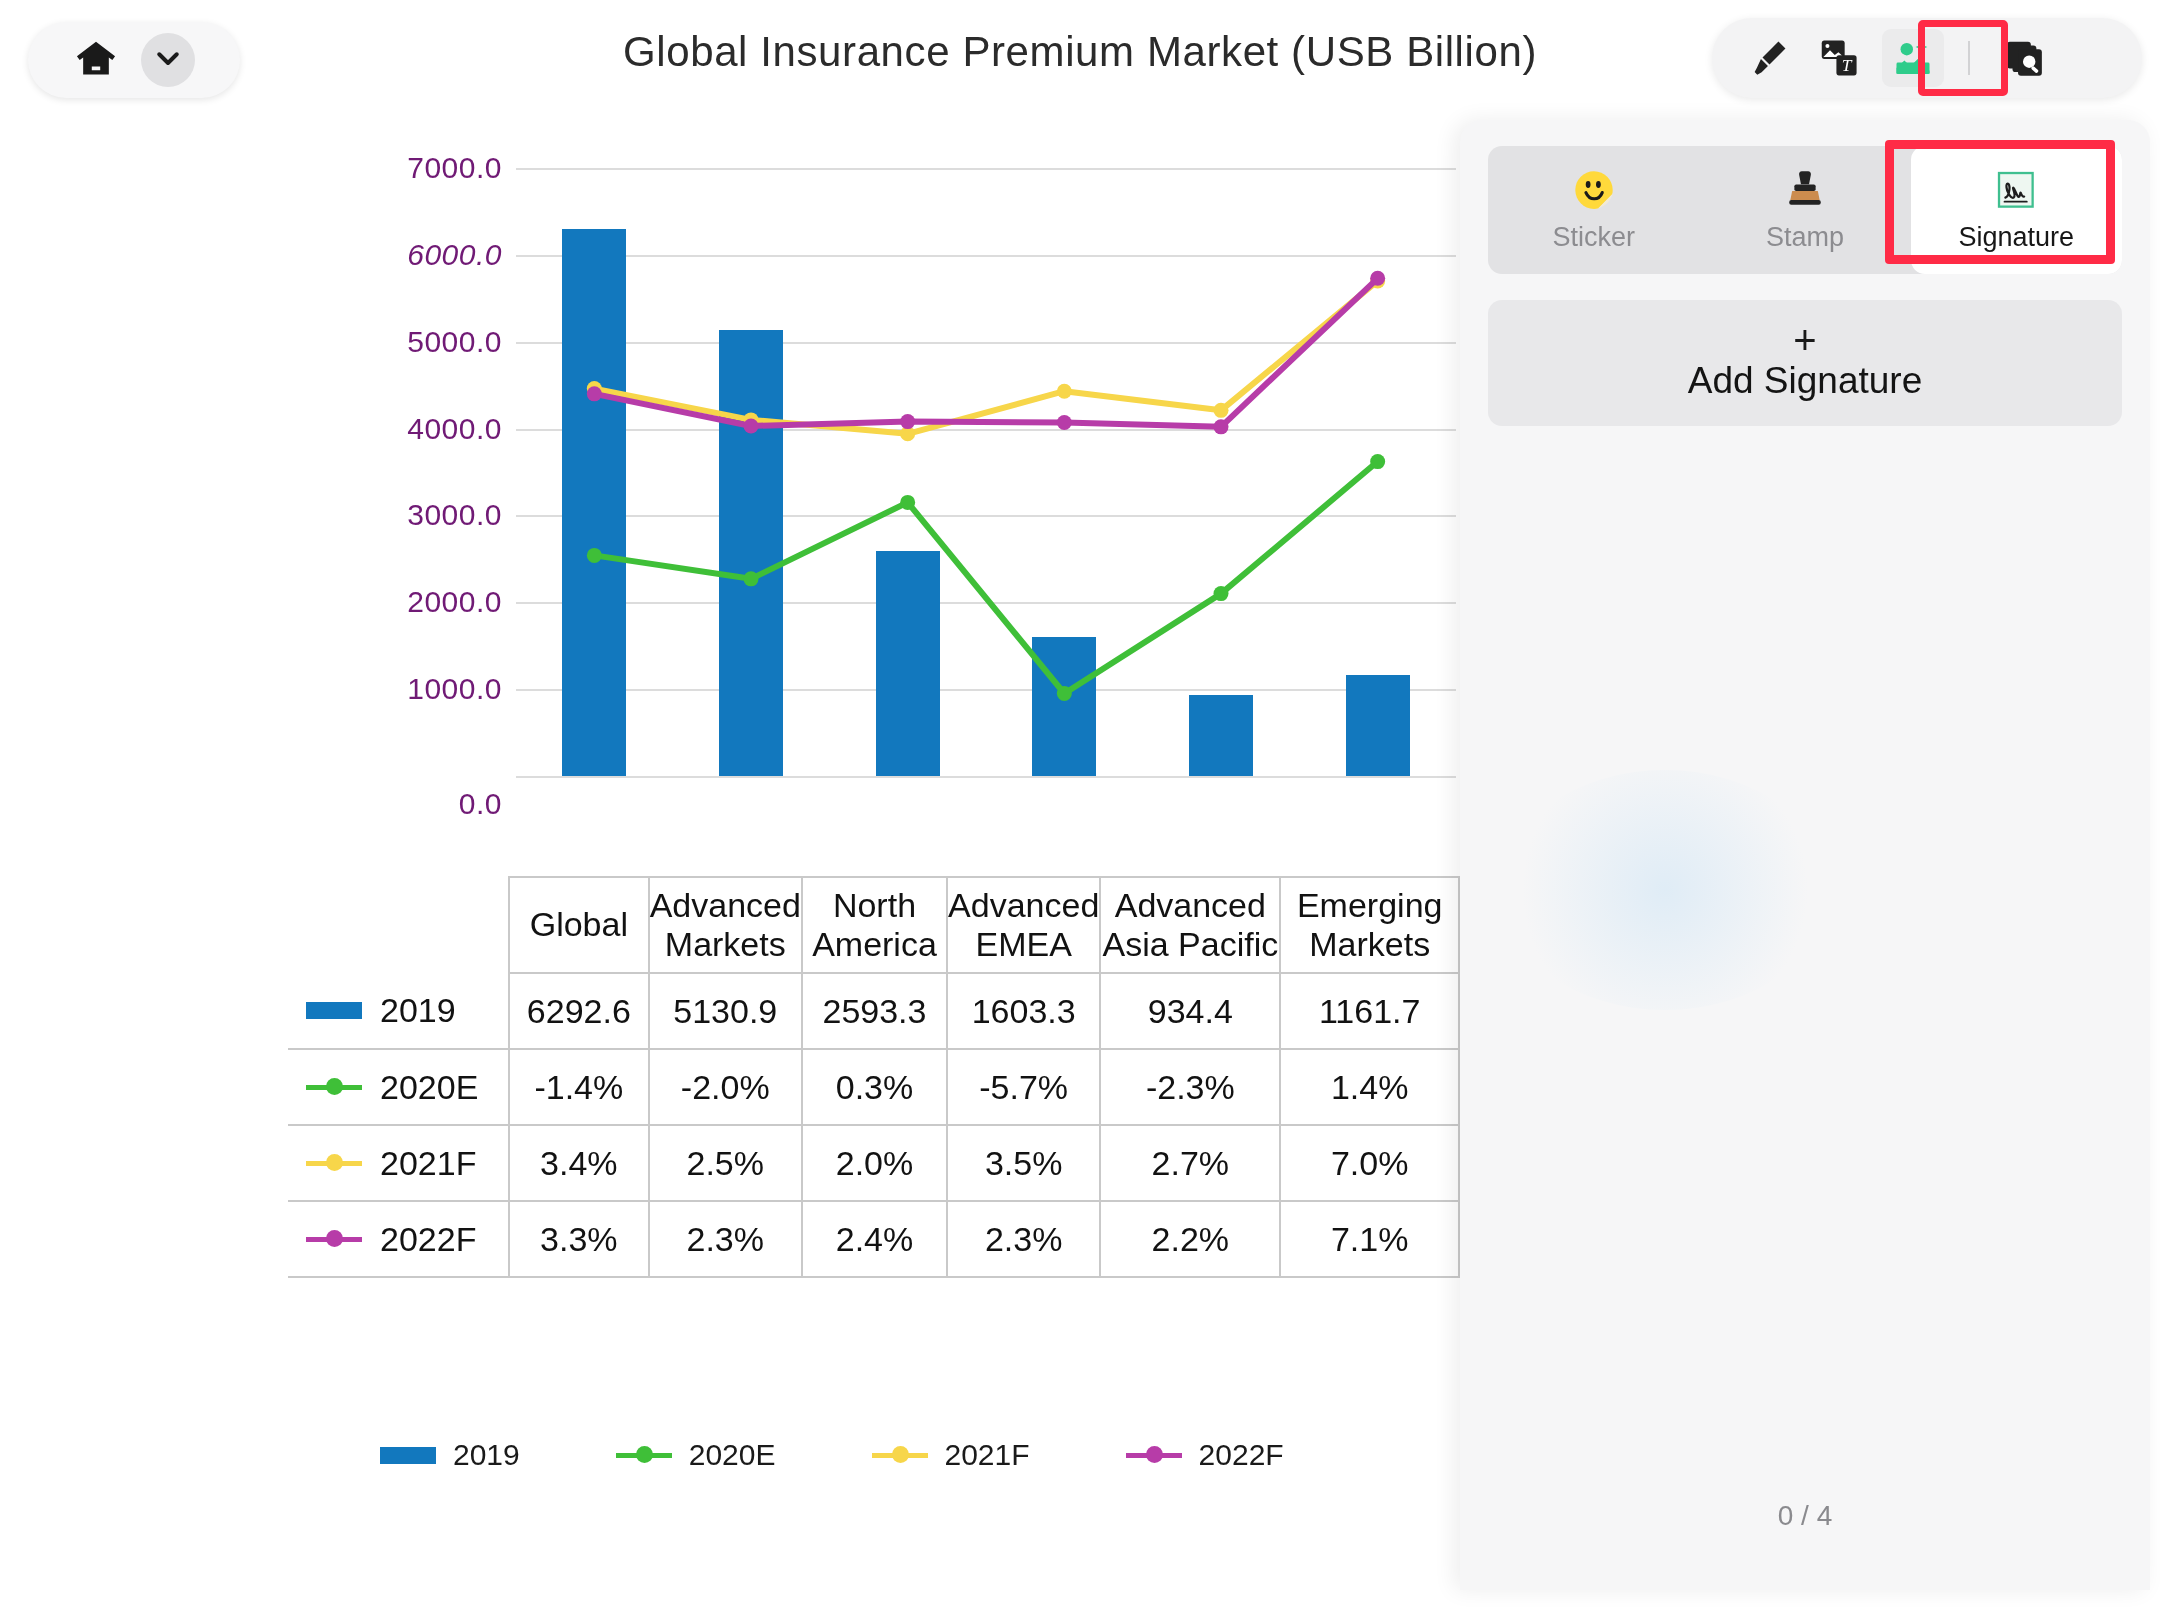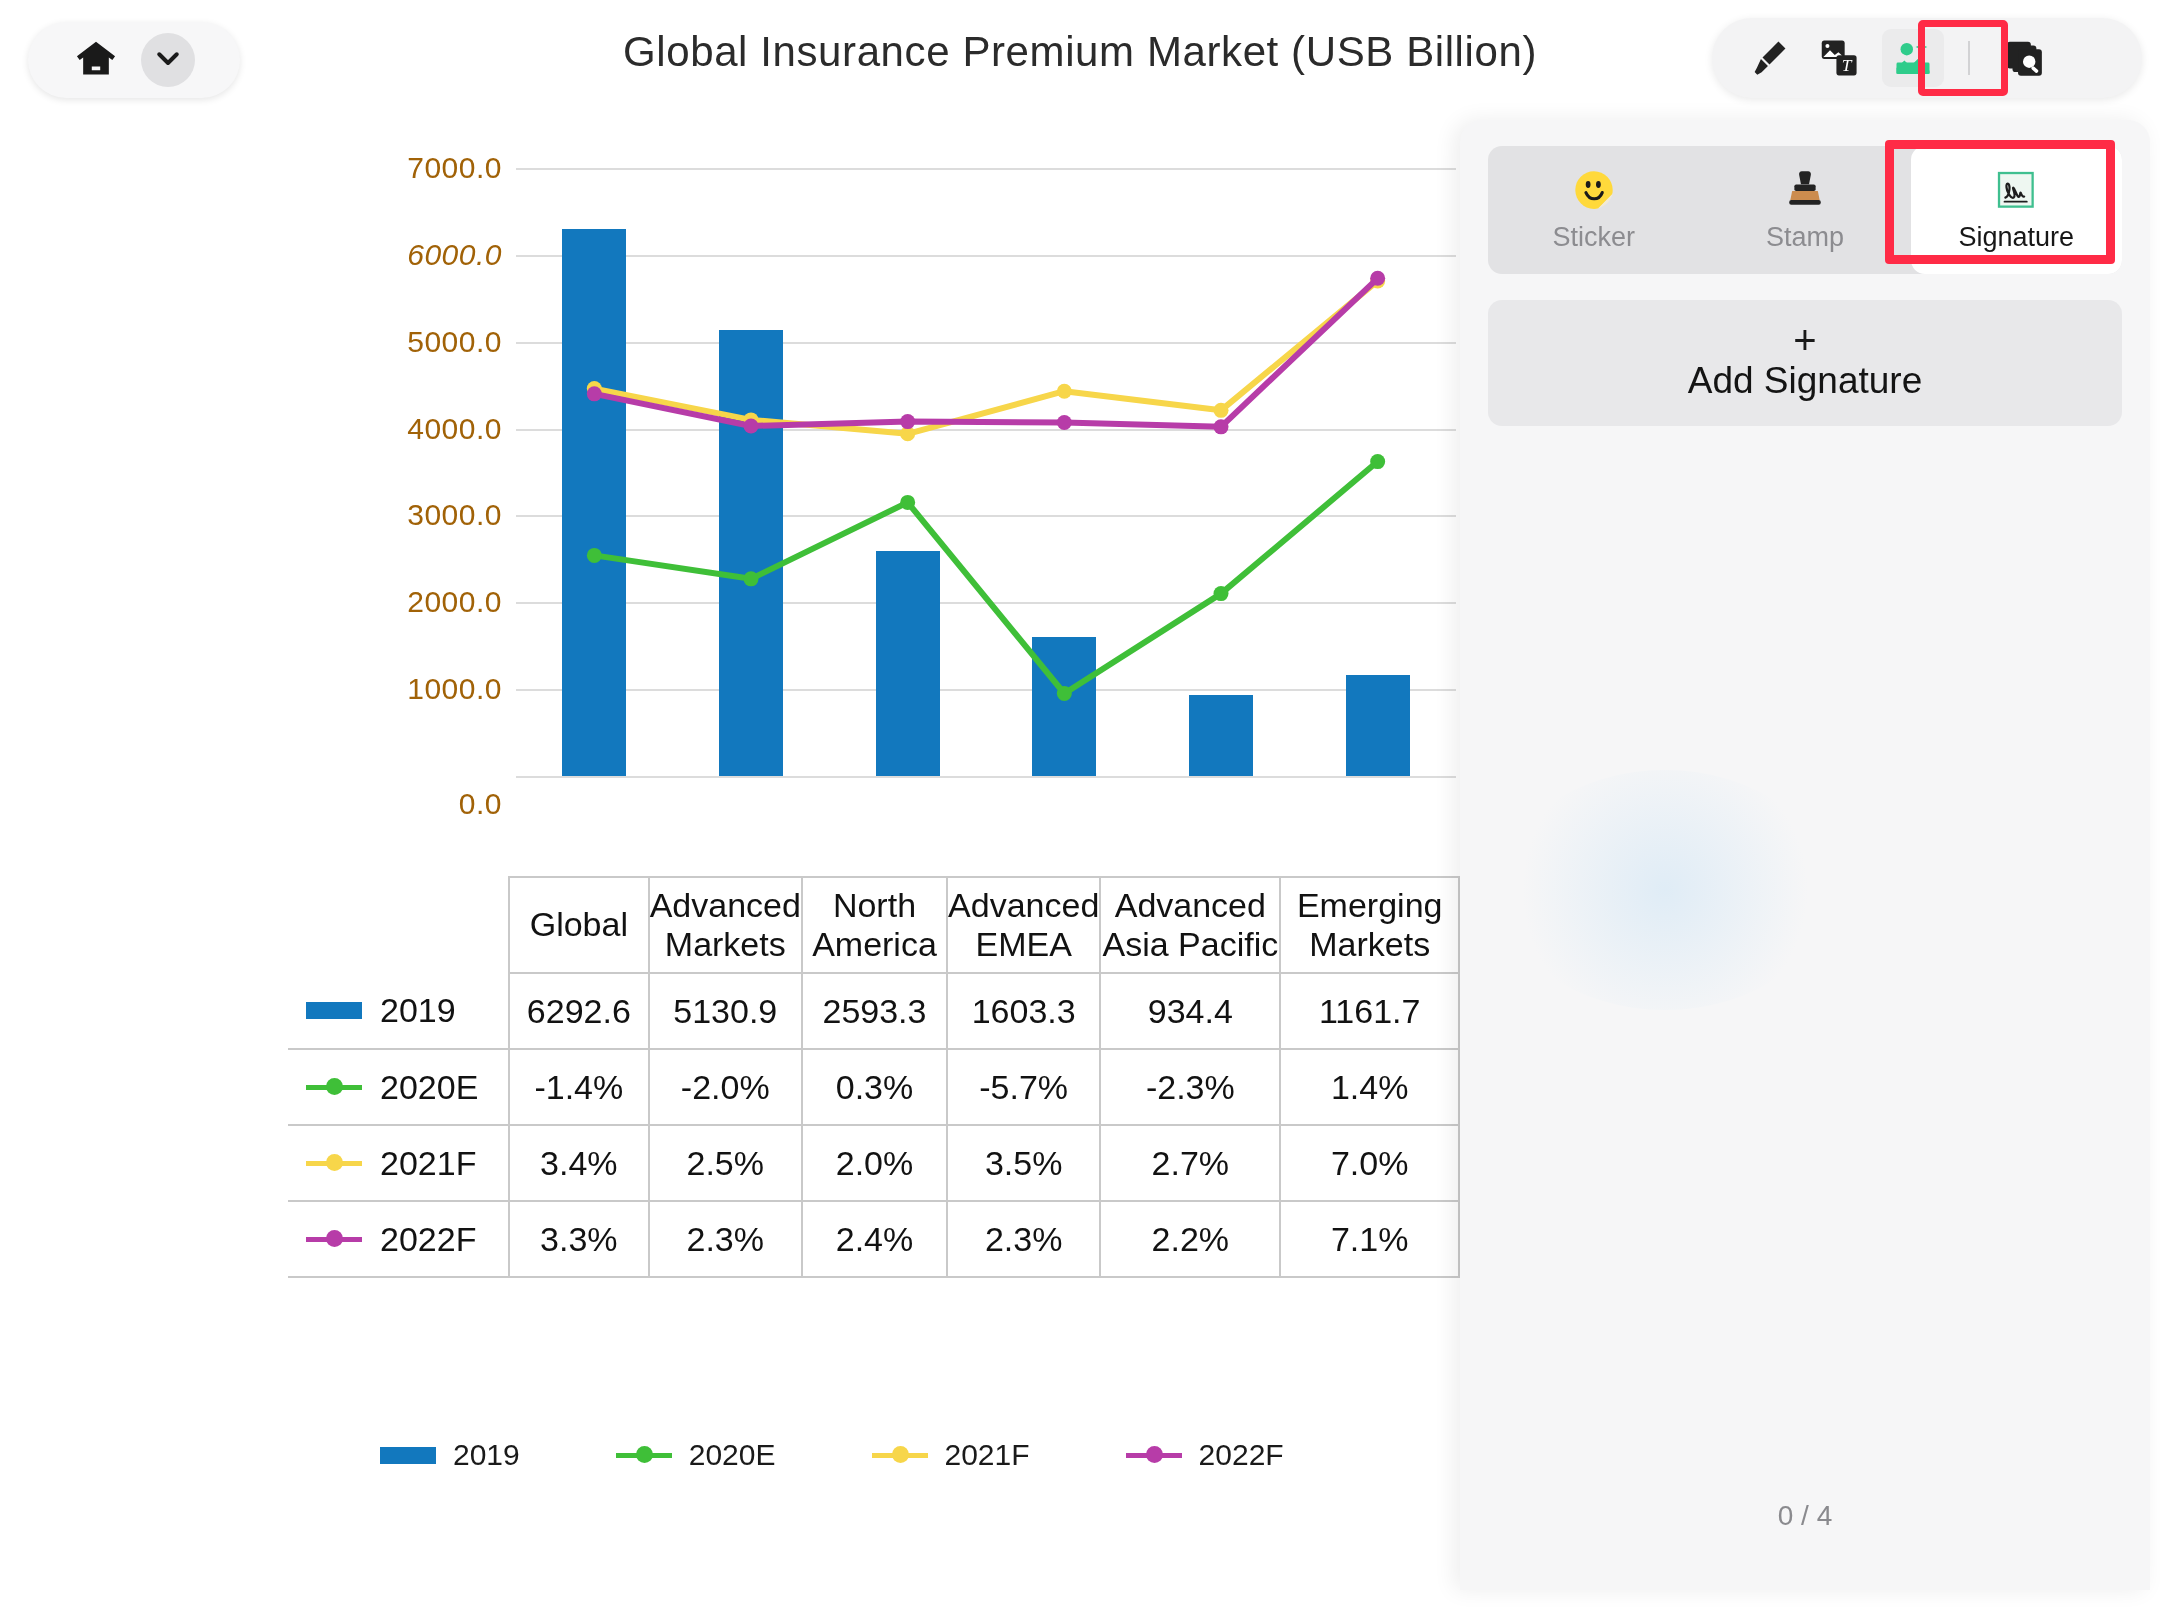--- a/index.html
+++ b/index.html
@@ -72,21 +72,21 @@
     position: absolute;
     left: 516px; top: 68px;
     width: 940px; height: 608px;
   }
   .gridline {
     position: absolute; left: 0; width: 100%;
     height: 2px; background: #dcdcdc;
   }
   .ytick {
     position: absolute; right: 0;
-    font-size: 30px; color: #a16207;
+    font-size: 30px; color: #701a75;
     letter-spacing: 0.5px;
     white-space: nowrap;
     transform: translateY(-50%);
   }
   #ylabels {
     position: absolute; left: 380px; top: 68px;
     width: 122px; height: 608px;
   }
   .bar {
     position: absolute; bottom: 0;

